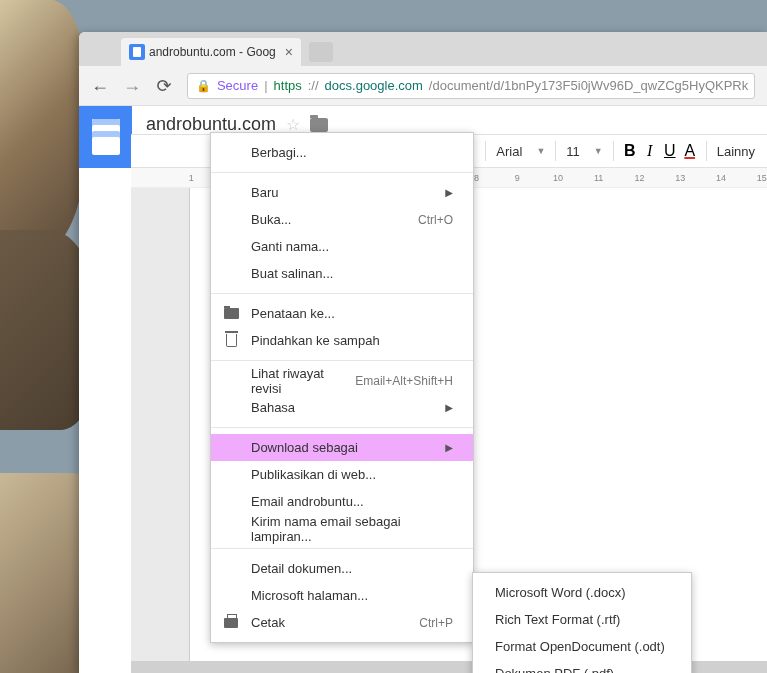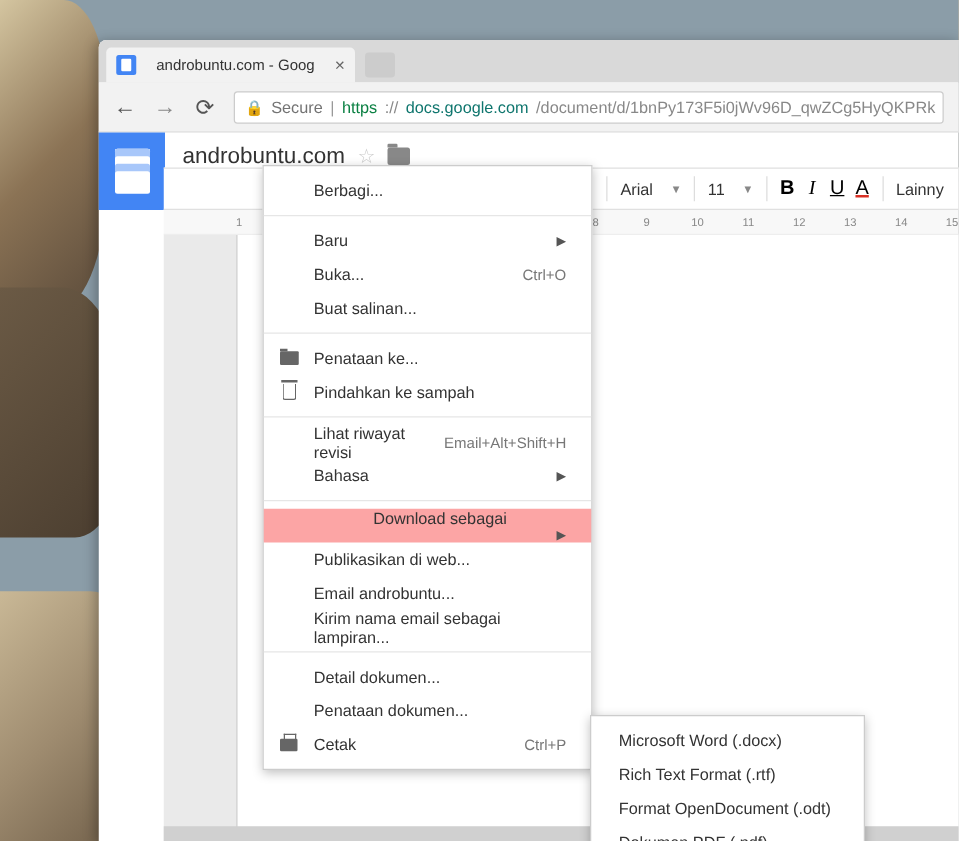--- a/index.html
+++ b/index.html
@@ -4,32 +4,32 @@
 <style>
 * { margin: 0; padding: 0; box-sizing: border-box; font-family: Arial, sans-serif; }
 body { width: 767px; height: 673px; background: linear-gradient(135deg, #8b7355 0%, #a0826d 20%, #6b8e9e 30%, #c9b896 50%, #5a4a3a 70%, #9e8b6f 100%); overflow: hidden; position: relative; }
 .desktop-bg { position: absolute; inset: 0; background: #8b9da8; }
 .rock1 { position: absolute; left: 0; top: 0; width: 85px; height: 250px; background: linear-gradient(135deg, #d4c5a0, #8b7355, #5a4a3a); border-radius: 0 40% 50% 0 / 0 30% 40% 0; }
 .rock2 { position: absolute; left: 0; top: 230px; width: 100px; height: 200px; background: linear-gradient(135deg, #6b5a45, #4a3d2f); border-radius: 0 50% 40% 0; }
 .rock3 { position: absolute; left: 0; bottom: 0; width: 120px; height: 200px; background: linear-gradient(135deg, #c9b896, #9e8b6f, #6b5a45); border-radius: 0 40% 0 0; }
 
 .browser-window { position: absolute; left: 79px; top: 32px; right: 0; bottom: 0; background: #fff; box-shadow: -2px 2px 10px rgba(0,0,0,0.3); border-top-left-radius: 6px; }
 .tab-bar { height: 34px; background: #d9d9d9; display: flex; align-items: flex-end; border-top-left-radius: 6px; padding-left: 6px; }
-.tab { background: #f2f2f2; height: 28px; display: flex; align-items: center; padding: 0 8px; border-radius: 4px 4px 0 0; font-size: 12px; color: #333; gap: 16px; min-width: 180px; position: relative; }
+.tab { background: #f2f2f2; height: 28px; display: flex; align-items: center; padding: 0 8px; border-radius: 4px 4px 0 0; font-size: 12px; color: #333; gap: 4px; min-width: 180px; position: relative; margin-left: 36px; }
 .tab-favicon { width: 16px; height: 16px; background: #4285f4; border-radius: 2px; display: flex; align-items: center; justify-content: center; }
 .tab-favicon::before { content: ""; width: 8px; height: 10px; background: #fff; border-radius: 1px; }
 .tab-close { font-size: 14px; color: #666; margin-left: auto; }
 .new-tab { width: 24px; height: 20px; background: #ccc; margin-left: 8px; margin-bottom: 4px; border-radius: 3px; }
 
 .address-bar { height: 40px; background: #f2f2f2; border-bottom: 1px solid #e0e0e0; display: flex; align-items: center; padding: 0 12px; gap: 14px; }
 .nav-btn { color: #888; font-size: 18px; width: 18px; text-align: center; }
 .nav-btn.active { color: #555; }
 .url-box { flex: 1; height: 26px; background: #fff; border: 1px solid #ccc; border-radius: 3px; display: flex; align-items: center; padding: 0 8px; font-size: 13px; gap: 6px; overflow: hidden; white-space: nowrap; }
 .lock { color: #0b8043; font-size: 12px; }
-.secure-text { color: #737373; }
+.secure-text { color: #8b5cf6; }
 .url-sep { color: #999; }
 .url-https { color: #0b8043; }
 .url-host { color: #0f766e; }
 .url-path { color: #888; }
 
 .app-bar { height: 62px; display: flex; }
 .app-logo { width: 53px; background: #4285f4; display: flex; align-items: center; justify-content: center; }
 .app-logo-inner { width: 28px; height: 36px; background: #fff; border-radius: 2px; box-shadow: inset 0 6px 0 #a8c7fa, inset 0 12px 0 #fff, inset 0 18px 0 #a8c7fa, inset 0 24px 0 #fff; }
 .app-header { flex: 1; padding: 8px 0 0 14px; }
 .doc-title-row { display: flex; align-items: center; gap: 10px; }
@@ -58,21 +58,21 @@
 .ruler span { width: 22px; text-align: center; }
 .blue-drop { position: absolute; right: 12px; top: 109px; width: 0; height: 0; border-left: 6px solid transparent; border-right: 6px solid transparent; border-top: 10px solid #4285f4; }
 
 .doc-area { position: absolute; left: 52px; right: 0; top: 156px; bottom: 0; background: #eaeaea; }
 .page { position: absolute; left: 58px; top: 0; right: 0; bottom: 0; background: #fff; border-left: 1px solid #ccc; padding: 110px 50px 0 50px; }
 .doc-line { font-size: 15px; color: #222; border-left: 1px solid #000; padding-left: 1px; width: fit-content; }
 .spellcheck { text-decoration: underline wavy #d93025; text-decoration-thickness: 1px; }
 
 .file-menu { position: absolute; left: 131px; top: 100px; width: 264px; background: #fff; border: 1px solid #ccc; box-shadow: 0 2px 8px rgba(0,0,0,0.25); font-size: 13px; z-index: 10; padding: 6px 0; }
 .menu-item { display: flex; align-items: center; height: 27px; padding: 0 20px 0 40px; color: #333; position: relative; }
-.menu-item.hover { background: #fca5a5; flex-direction: column; }
+.menu-item.hover { background: #f0abfc; }
 .menu-item .shortcut { margin-left: auto; color: #777; font-size: 12px; }
 .menu-item .arrow { margin-left: auto; color: #555; font-size: 10px; }
 .menu-sep { height: 1px; background: #e6e6e6; margin: 6px 0; }
 .menu-icon { position: absolute; left: 12px; width: 16px; height: 16px; display: flex; align-items: center; justify-content: center; color: #666; }
 .folder-dark { width: 15px; height: 11px; background: #666; border-radius: 1px; position: relative; }
 .folder-dark::before { content:""; position:absolute; top:-2px; left:0; width:6px; height:2px; background:#666; }
 .trash { width: 11px; height: 13px; border: 1.5px solid #666; border-radius: 0 0 2px 2px; border-top: none; position: relative; }
 .trash::before { content:""; position:absolute; top:-3px; left:-2px; width:13px; height:2px; background:#666; }
 .printer { width: 14px; height: 10px; background: #666; border-radius: 1px; position: relative; }
 .printer::before { content:""; position:absolute; top:-4px; left:3px; width:8px; height:4px; border:1px solid #666; border-bottom:none; }
@@ -200,20 +200,23 @@
     <div class="menu-sep"></div>
     <div class="menu-item">
         <span>Baru</span>
         <span class="arrow">▶</span>
       </div>
     <div class="menu-item">
         <span>Buka...</span>
         <span class="shortcut">Ctrl+O</span>
       </div>
     <div class="menu-item">
+        <span>Ganti nama...</span>
+      </div>
+    <div class="menu-item">
         <span>Buat salinan...</span>
       </div>
     <div class="menu-sep"></div>
     <div class="menu-item">
         <span class="menu-icon">
           <span class="folder-dark"></span>
         </span>
         <span>Penataan ke...</span>
       </div>
     <div class="menu-item">
@@ -243,21 +246,21 @@
         <span>Email androbuntu...</span>
       </div>
     <div class="menu-item">
         <span>Kirim nama email sebagai lampiran...</span>
       </div>
     <div class="menu-sep"></div>
     <div class="menu-item">
         <span>Detail dokumen...</span>
       </div>
     <div class="menu-item">
-        <span>Penataan dokumen...</span>
+        <span>Microsoft halaman...</span>
       </div>
     <div class="menu-item">
         <span class="menu-icon">
           <span class="printer"></span>
         </span>
         <span>Cetak</span>
         <span class="shortcut">Ctrl+P</span>
       </div>
   </div>
 

